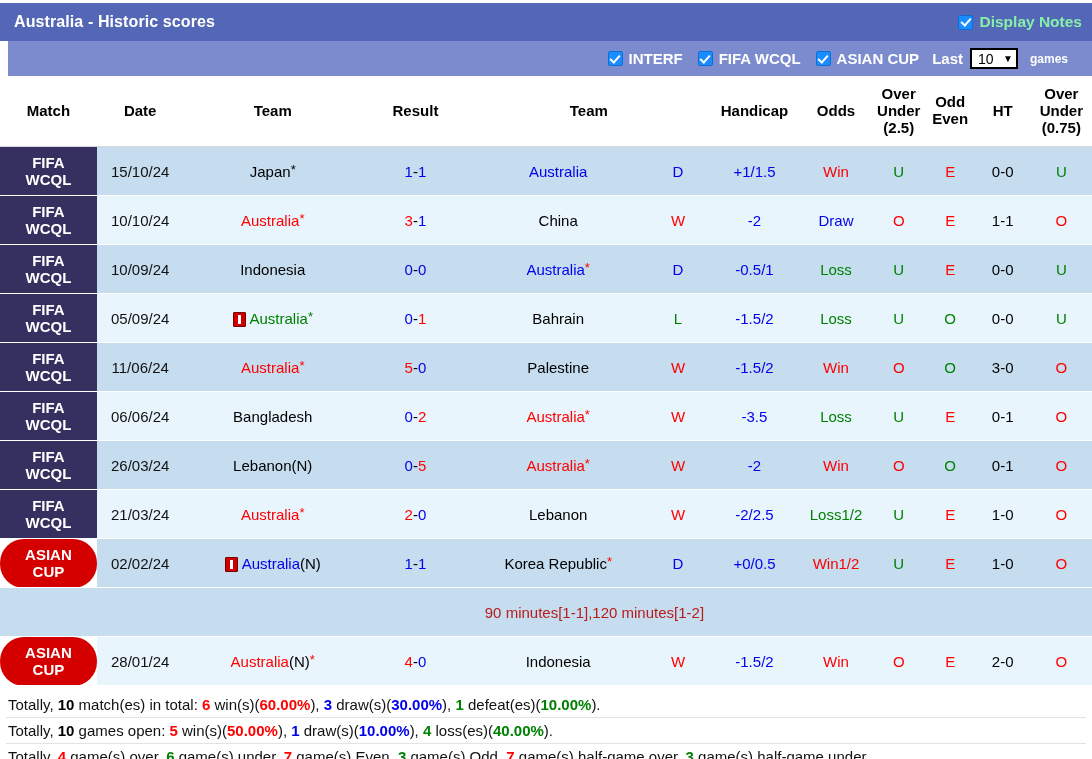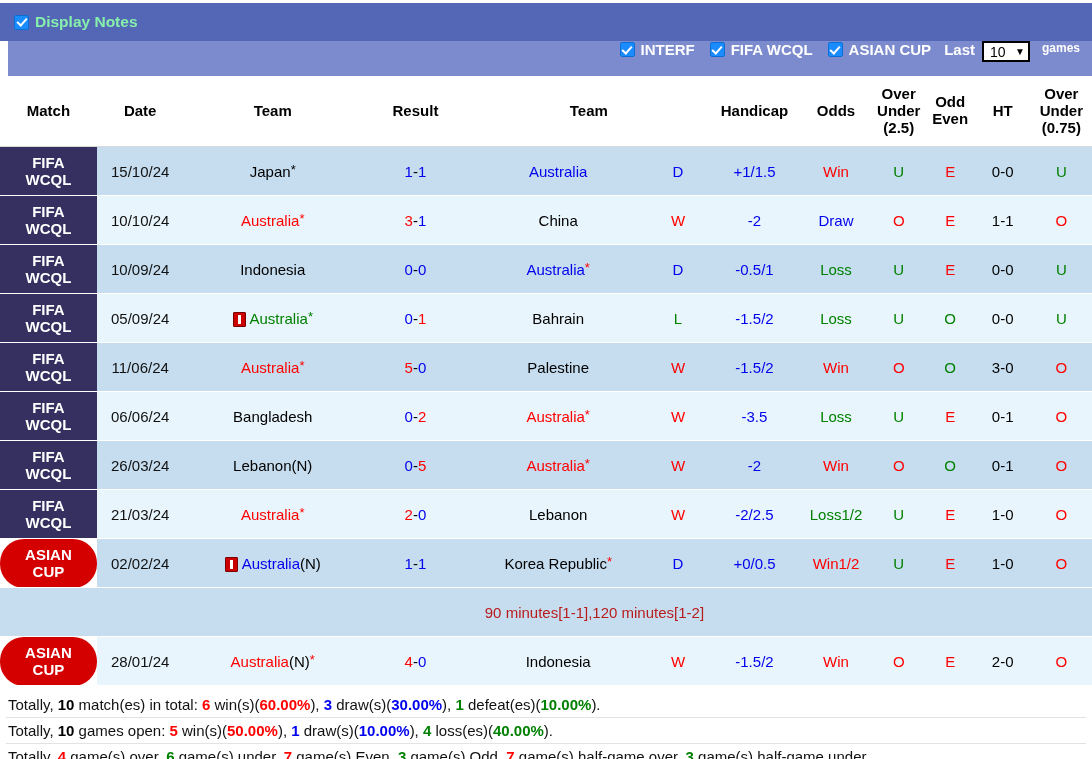--- a/index.html
+++ b/index.html
@@ -32,22 +32,22 @@
   }
   .notes-wrap {
     display: flex; align-items: center; gap: 6px;
     color: #86efac; font-size: 15.5px; font-weight: bold;
   }
 
   
   .filterbar {
     height: 35px;
     background: #7c8bcd;
-    display: flex; align-items: flex-start; justify-content: flex-end;
-    padding-right: 12px;
+    display: flex; align-items: center; justify-content: flex-end;
+    padding-right: 24px;
     box-sizing: border-box;
     gap: 7px;
     margin-left: 8px;
   }
   .filter-item {
     display: flex; align-items: center; gap: 6px;
     color: #ffffff; font-size: 15px; font-weight: bold;
     margin-right: 8px;
   }
   .filter-item:last-of-type { margin-right: 0; }
@@ -177,20 +177,21 @@
   }
   .summary .line:last-child { border-bottom: none; }
   .b { font-weight: bold; }
 </style>
 </head>
 <body>
 
 <div class="page">
 
   <div class="titlebar">
+    <div class="title">Australia - Historic scores</div>
     <div class="notes-wrap">
       <span class="cbx"></span>
       <span>Display Notes</span>
     </div>
   </div>
 
   <div class="filterbar">
     <div class="filter-item">
       <span class="cbx"></span>
       <span>INTERF</span>

